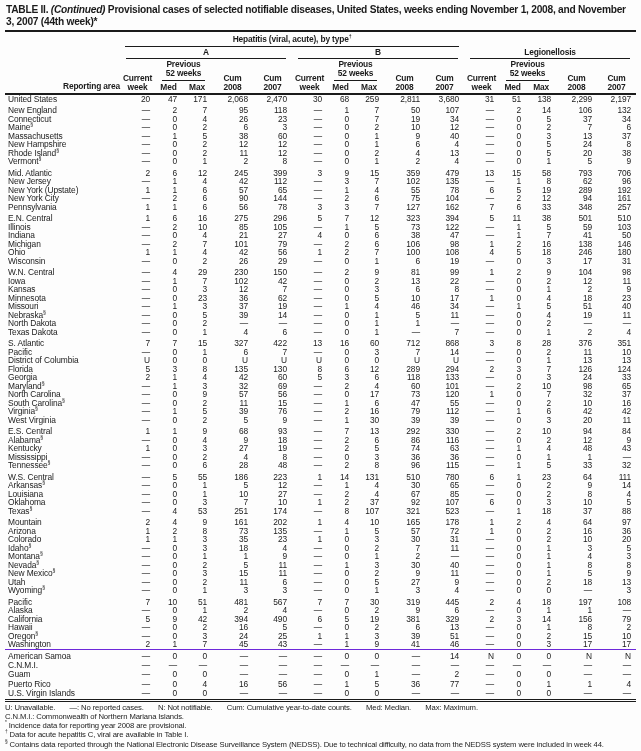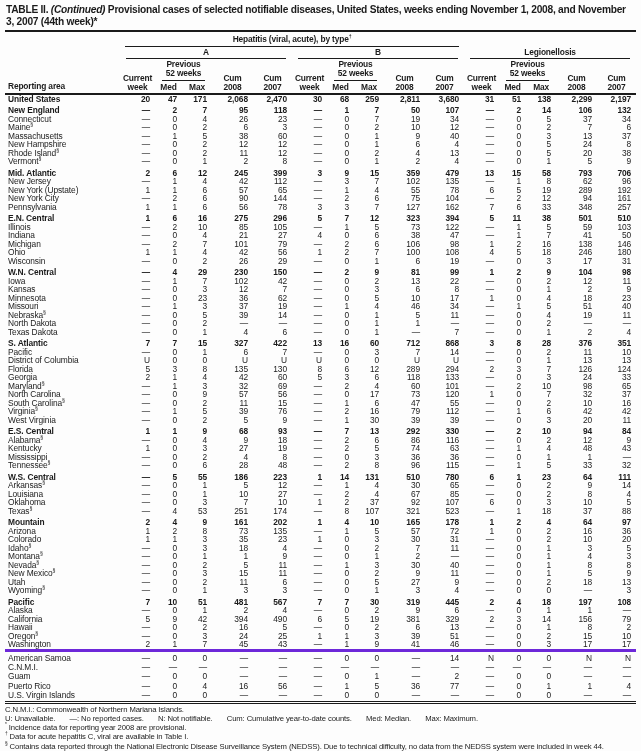--- a/index.html
+++ b/index.html
@@ -14,37 +14,37 @@
   .tablewrap { border-bottom:3px double #1b1b1b; }
   table { width:631px; table-layout:fixed; border-collapse:collapse;
           border-top:2.5px solid #1b1b1b; }
   col.c-lbl { width:115px; }
   col.c-cur { width:35px; } col.c-med { width:27px; } col.c-max { width:30px; }
   col.c-cm8 { width:41px; } col.c-cm7 { width:39px; }
 
   thead { border-bottom:2px solid #1b1b1b; }
   thead th { font-weight:bold; font-size:8.4px; line-height:9px; padding:0;
              vertical-align:bottom; text-align:center; letter-spacing:-0.15px; }
-  th.reporting { text-align:left; vertical-align:bottom; padding:0 0 2px 3px; }
+  th.reporting { text-align:right; vertical-align:bottom; padding:0 0 2px 3px; }
   .rule { display:block; border-bottom:1.2px solid #1b1b1b; padding:1px 0 1.5px 0;
           margin:0 6px; text-align:center; }
   th.hep .rule { margin:0 5px; padding-top:3px; }
   th.prev .rule { margin:0 7px; }
   .pre { white-space:pre-line; }
   th.cw, th.cum { padding-bottom:1px; }
   th.mm { padding:2px 0 1px 0; }
   sup { font-size:0.62em; line-height:0; }
 
   tbody td { font-size:8.4px; line-height:8.5px; text-align:right;
              padding:0 5px 0 0; letter-spacing:-0.1px; }
   tbody td.lbl { text-align:left; padding:0 0 0 3px; white-space:nowrap; }
-  tr.bold { font-weight:bold; }
+  tr.bold { font-weight:normal; }
   tr.gap td { padding-top:3px; }
   tr.terr td { line-height:9.4px; }
-  tr.divider td { border-top:3px solid #6d28d9; padding-top:2px; }
+  tr.divider td { border-top:1px solid #6d28d9; padding-top:2px; }
 
   .footnotes { margin-top:1px; }
   .fn { font-size:7.7px; line-height:9.3px; letter-spacing:-0.12px;
         white-space:pre-wrap; }
 </style>
 </head>
 <body>
 
 <div class="page">
 
@@ -1337,20 +1337,20 @@
             <td>0</td>
             <td>0</td>
             <td>—</td>
             <td>—</td>
           </tr>
         </tbody>
     </table>
   </div>
 
   <div class="footnotes">
+      <div class="fn">U: Unavailable.       —: No reported cases.       N: Not notifiable.       Cum: Cumulative year-to-date counts.       Med: Median.       Max: Maximum.</div>
       <div class="fn">C.N.M.I.: Commonwealth of Northern Mariana Islands.</div>
-      <div class="fn">U: Unavailable.       —: No reported cases.       N: Not notifiable.       Cum: Cumulative year-to-date counts.       Med: Median.       Max: Maximum.</div>
       <div class="fn"><sup>*</sup> Incidence data for reporting year 2008 are provisional.</div>
       <div class="fn"><sup>†</sup> Data for acute hepatitis C, viral are available in Table I.</div>
       <div class="fn"><sup>§</sup> Contains data reported through the National Electronic Disease Surveillance System (NEDSS). Due to technical difficulty, no data from the NEDSS system were included in week 44.</div>
     </div>
 
 </div>
 
 </body></html>

